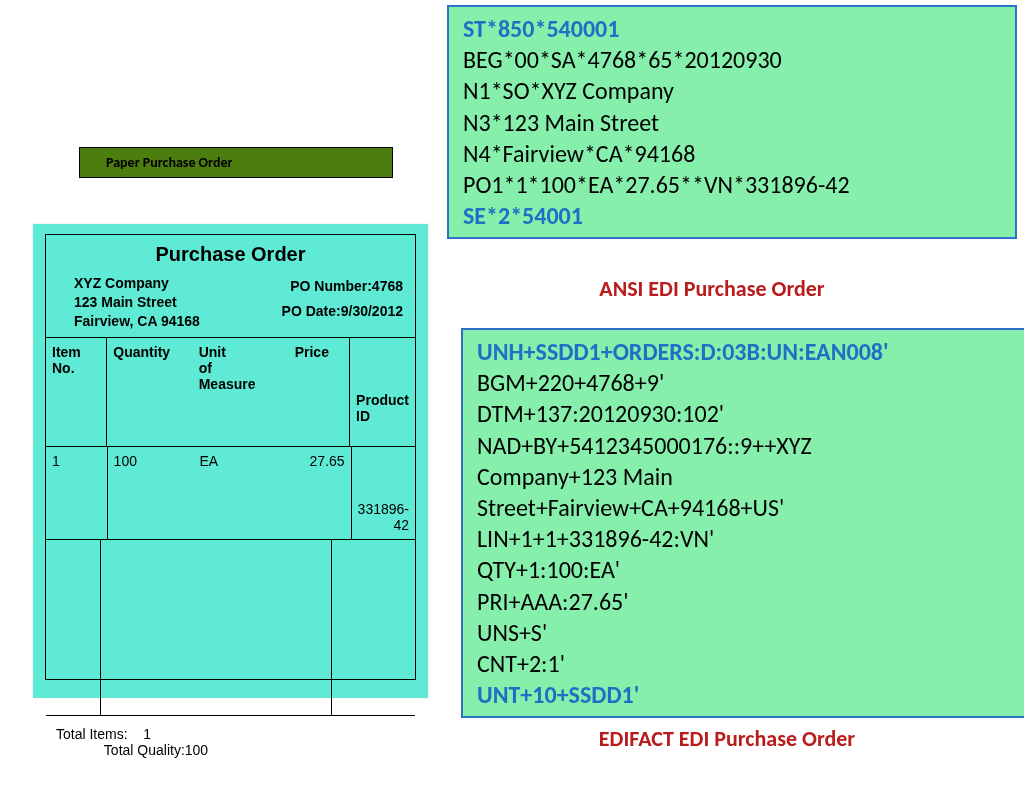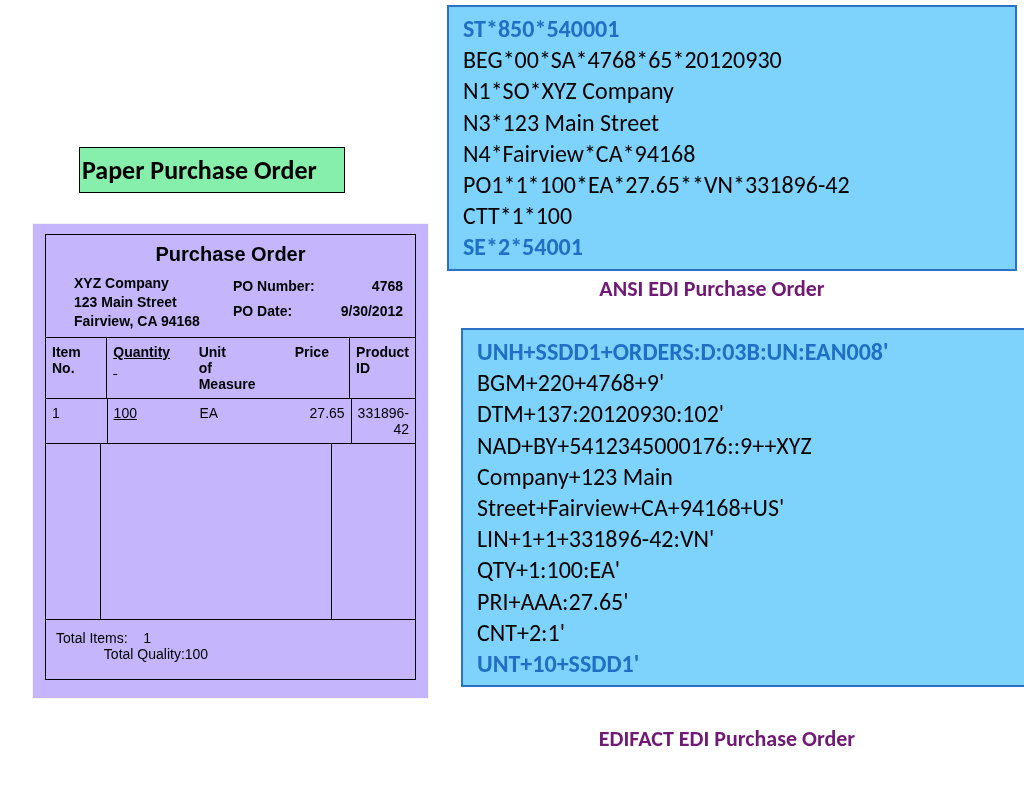--- a/index.html
+++ b/index.html
@@ -7,52 +7,52 @@
     padding: 0;
     width: 1024px;
     height: 801px;
     background: #fff;
     font-family: Calibri, "Segoe UI", Arial, sans-serif;
     color: #000;
     position: relative;
   }
   .label-box {
     position: absolute;
+    background: #4d7c0f;
+    border: 1.5px solid #000;
+    padding: 6px 26px;
+    font-size: 14px;
+    font-weight: 700;
+  }
+  .right-box {
+    position: absolute;
     background: #86efac;
-    border: 1.5px solid #000;
-    padding: 6px 2px;
-    font-size: 26px;
-    font-weight: 700;
-  }
-  .right-box {
-    position: absolute;
-    background: #7dd3fc;
     border: 2px solid #2b72c7;
     padding: 6px 14px 6px 14px;
     font-size: 24px;
     line-height: 1.3;
   }
   .right-box .line { white-space: nowrap; }
   .blue { color: #1f6fc5; font-weight: 700; }
   .caption {
     position: absolute;
     font-size: 22px;
     font-weight: 700;
-    color: #701a75;
+    color: #b91c1c;
     text-align: center;
   }
 
   
   .paper-wrap {
     position: absolute;
     left: 33px;
     top: 224px;
     width: 395px;
     height: 474px;
-    background: #c4b5fd;
+    background: #5eead4;
     box-shadow: 0 0 0 1px rgba(0,0,0,0.04);
   }
   .po {
     position: absolute;
     left: 12px;
     top: 10px;
     right: 12px;
     bottom: 18px;
     border: 1.5px solid #000;
     padding: 6px 0 0 0;
@@ -67,33 +67,33 @@
     margin: 2px 0 8px 0;
   }
   .po-head {
     display: flex;
     padding: 0 12px 6px 28px;
     font-size: 14px;
     font-weight: bold;
   }
   .po-head .addr { flex: 1; line-height: 1.35; }
   .po-head .meta { width: 170px; line-height: 1.8; }
-  .po-head .meta .ro { display: flex; justify-content: space-between; }
+  .po-head .meta .ro { display: flex; justify-content: flex-end; }
   .po-table {
     border-top: 1.5px solid #000;
   }
   .po-th, .po-td {
     display: flex;
   }
   .po-th { border-bottom: 1.5px solid #000; font-weight: 700; }
   .c-item { width: 54px;  border-right: 1.5px solid #000; padding: 6px 6px; }
-  .c-qty  { width: 82px;  padding: 6px 6px; text-decoration: underline; }
+  .c-qty  { width: 82px;  padding: 6px 6px; }
   .c-uom  { width: 78px;  padding: 6px 6px; }
   .c-price{ width: 70px;  border-right: 1.5px solid #000; padding: 6px 6px; text-align: right; }
-  .c-pid  { flex: 1;      padding: 6px 6px; text-align: right; }
+  .c-pid  { flex: 1;      padding: 6px 6px; text-align: right; margin-top: 48px; }
   .po-th .c-pid { text-align: left; }
   .po-td { border-bottom: 1.5px solid #000; min-height: 28px; }
   .po-spacer {
     display: flex;
     height: 175px;
     border-bottom: 1.5px solid #000;
   }
   .po-spacer > div:nth-child(1){ width:54px; border-right:1.5px solid #000;}
   .po-spacer > div:nth-child(2){ width:82px;}
   .po-spacer > div:nth-child(3){ width:78px;}
@@ -187,31 +187,31 @@
   </div>
 </div>
 
 <div class="right-box" style="left:447px; top:5px; width:538px;">
   <div class="line blue">ST*850*540001</div>
   <div class="line">BEG*00*SA*4768*65*20120930</div>
   <div class="line">N1*SO*XYZ Company</div>
   <div class="line">N3*123 Main Street</div>
   <div class="line">N4*Fairview*CA*94168</div>
   <div class="line">PO1*1*100*EA*27.65**VN*331896-42</div>
-  <div class="line">CTT*1*100</div>
   <div class="line blue">SE*2*54001</div>
 </div>
 <div class="caption" style="left:562px; top:275px; width:300px;">ANSI EDI Purchase Order</div>
 
 <div class="right-box" style="left:461px; top:328px; width:538px;">
   <div class="line blue">UNH+SSDD1+ORDERS:D:03B:UN:EAN008'</div>
   <div class="line">BGM+220+4768+9'</div>
   <div class="line">DTM+137:20120930:102'</div>
   <div class="line">NAD+BY+5412345000176::9++XYZ</div>
   <div class="line">Company+123 Main</div>
   <div class="line">Street+Fairview+CA+94168+US'</div>
   <div class="line">LIN+1+1+331896-42:VN'</div>
   <div class="line">QTY+1:100:EA'</div>
   <div class="line">PRI+AAA:27.65'</div>
+  <div class="line">UNS+S'</div>
   <div class="line">CNT+2:1'</div>
   <div class="line blue">UNT+10+SSDD1'</div>
 </div>
 <div class="caption" style="left:562px; top:725px; width:330px;">EDIFACT EDI Purchase Order</div>
 
 </body></html>

